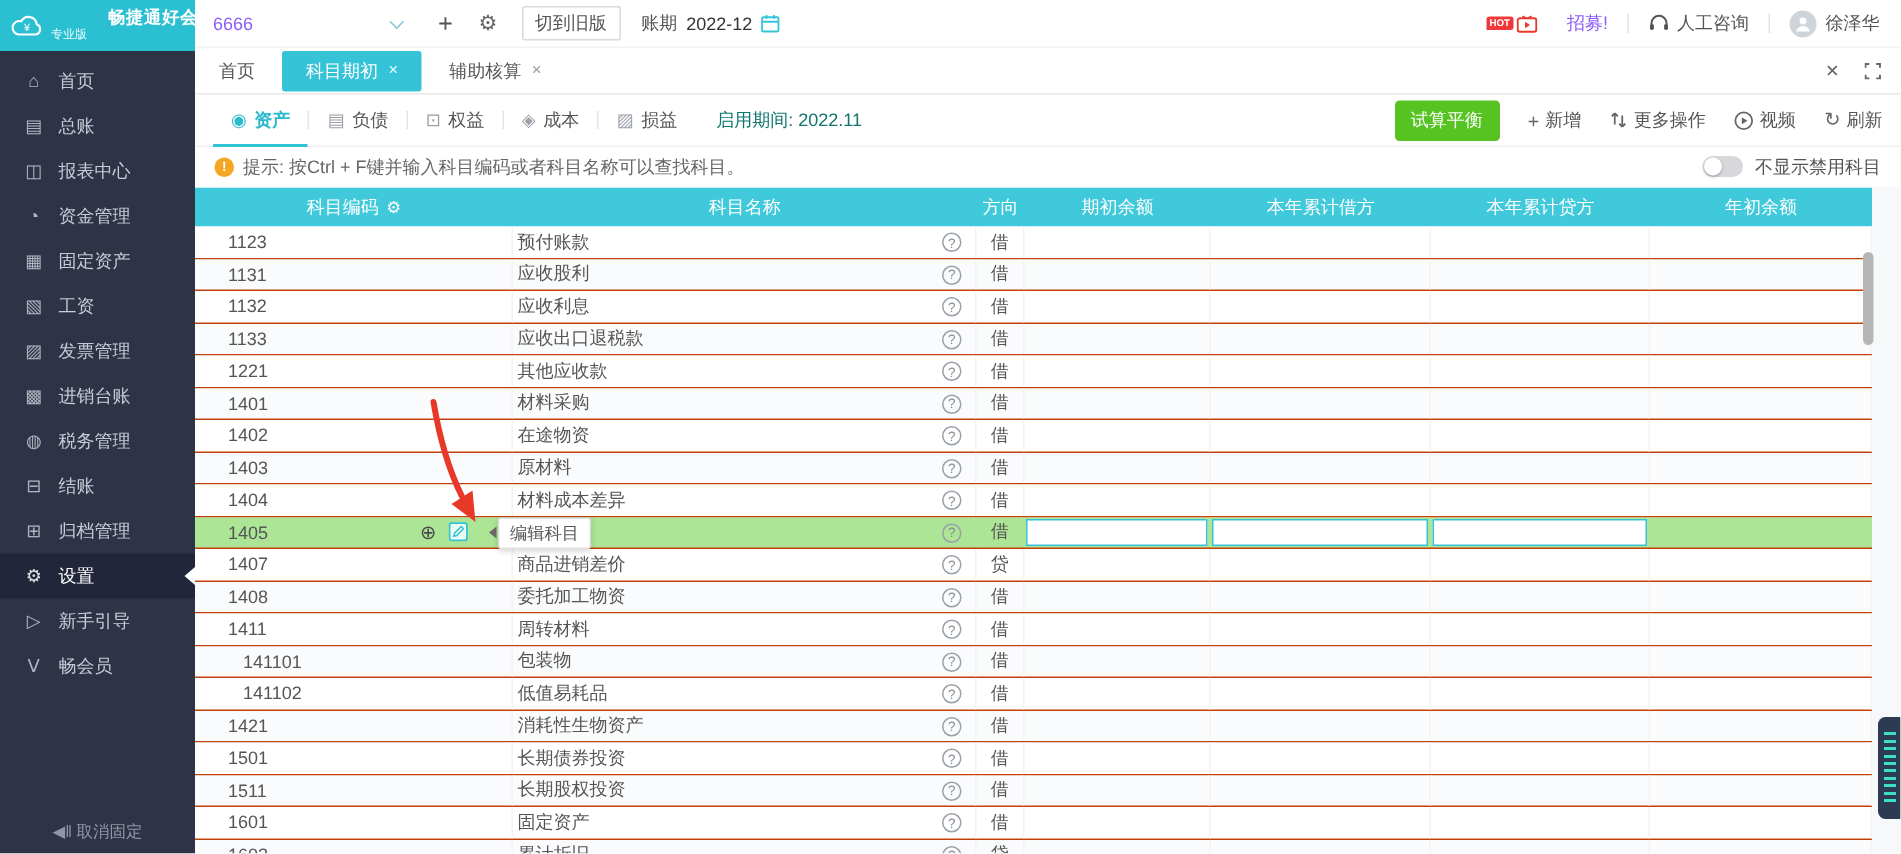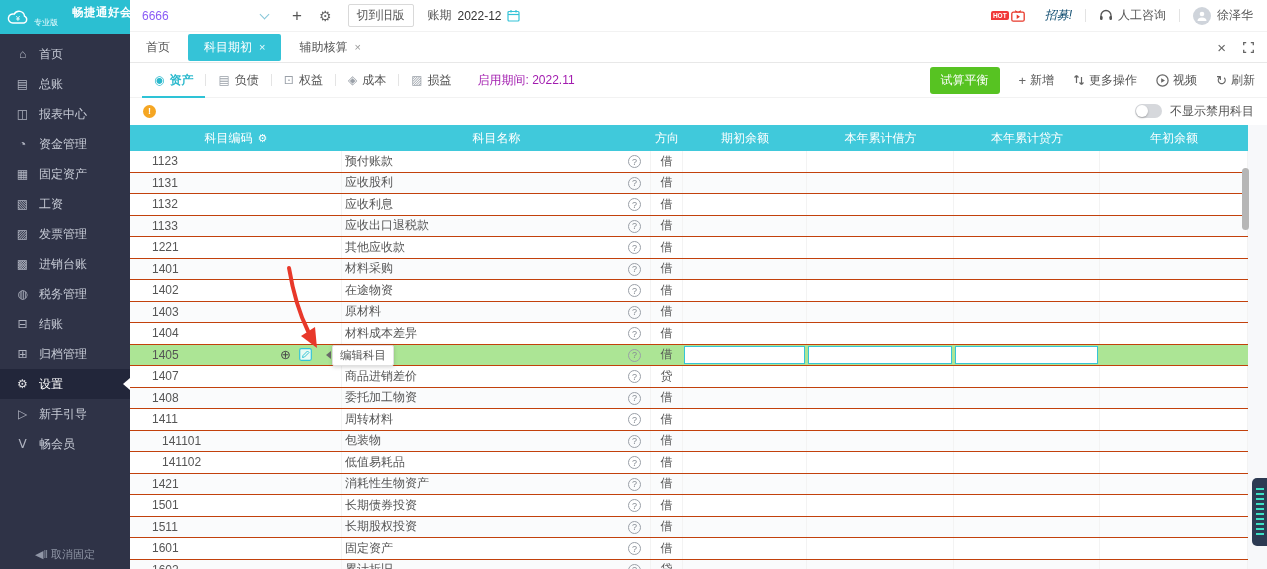--- a/index.html
+++ b/index.html
@@ -33,21 +33,21 @@
   .tb-plus { font-size:17px; color:#555; margin-left:18px; cursor:pointer; line-height:1; }
   .tb-gear { font-size:14px; color:#666; margin-left:17px; cursor:pointer; }
   #switchOld { margin-left:16px; border:1px solid #d9d9d9; border-radius:2px; padding:2px 8px; color:#555;
     background:#fff; cursor:pointer; font-size:12px; }
   .period-l { margin-left:14px; color:#555; }
   .period-v { margin-left:6px; color:#333; }
   .cal { margin-left:5px; display:inline-flex; cursor:pointer; }
   #tb-right { margin-left:auto; display:flex; align-items:center; }
   .hotbadge { background:#f0383a; color:#fff; font-size:6.5px; font-weight:bold; border-radius:2px 2px 2px 0;
     padding:1px 2px; margin-right:2px; }
-  .recruit { color:#0c4a6e; margin-left:20px; cursor:pointer;font-style:italic; }
+  .recruit { color:#8b5cf6; margin-left:20px; cursor:pointer; }
   .vdiv { width:1px; height:13px; background:#e3e3e3; margin:0 13px; }
   .supp { color:#555; margin-left:5px; cursor:pointer; }
   .avatar { width:18px; height:18px; border-radius:50%; background:#cfd4db; display:inline-flex;
     align-items:center; justify-content:center; margin-right:6px; }
   .uname { color:#555; }
 
   
   #tabbar { position:absolute; left:130px; top:32px; right:0; height:31px; background:#fff;
     border-bottom:1px solid #e8e8e8; display:flex; align-items:center; padding-left:2px; z-index:4; }
   .tab { padding:0 14px; color:#555; cursor:pointer; display:flex; align-items:center; gap:7px; height:31px; }
@@ -60,21 +60,21 @@
 
   
   #content { position:absolute; left:130px; top:63px; right:0; bottom:0; background:#eef0f3; }
   #card { position:absolute; left:0; top:0; right:0; height:62px; background:#fff; }
   #subtabs { height:35px; display:flex; align-items:center; padding:0 12px; border-bottom:1px solid #f2f2f2; }
   .stab { display:flex; align-items:center; gap:5px; padding:0 12px; height:35px; color:#555; cursor:pointer; }
   .stab .sico { font-size:12px; color:#9aa0a8; }
   .stab.active { color:#2bb9cd; font-weight:bold; box-shadow:inset 0 -2px 0 #2ec3d6; }
   .stab.active .sico { color:#2bb9cd; }
   .sdiv { width:1px; height:12px; background:#e4e4e4; }
-  .enable-period { margin-left:14px; color:#a21caf; }
+  .enable-period { margin-left:14px; color:#0f766e; }
   #actions { margin-left:auto; display:flex; align-items:center; gap:19px; }
   #btnTrial { background:#57c322; color:#fff; border:none; border-radius:3px; padding:5px 11px;
     font-size:12px; cursor:pointer; }
   .act { display:flex; align-items:center; gap:4px; color:#555; cursor:pointer; }
   .act .aico { color:#666; font-size:13px; display:inline-flex; }
   #hintrow { height:26px; display:flex; align-items:center; padding:0 13px; }
   .hint-ico { width:13px; height:13px; border-radius:50%; background:#f5a623; color:#fff; font-size:9px;
     font-weight:bold; display:inline-flex; align-items:center; justify-content:center; }
   #hintText { margin-left:6px; color:#666; }
   #hint-right { margin-left:auto; display:flex; align-items:center; gap:8px; }
@@ -321,20 +321,21 @@
           </span>
           <span class="act">
             <span class="aico">↻</span>
               <span>刷新</span>
           </span>
         </div>
       </div>
 
       <div id="hintrow">
         <span class="hint-ico">!</span>
+        <span id="hintText">提示: 按Ctrl + F键并输入科目编码或者科目名称可以查找科目。</span>
         <div id="hint-right">
           <span class="toggle">
               <span class="knob"></span>
             </span>
           <span>不显示禁用科目</span>
         </div>
       </div>
     </div>
 
     <div id="table">

